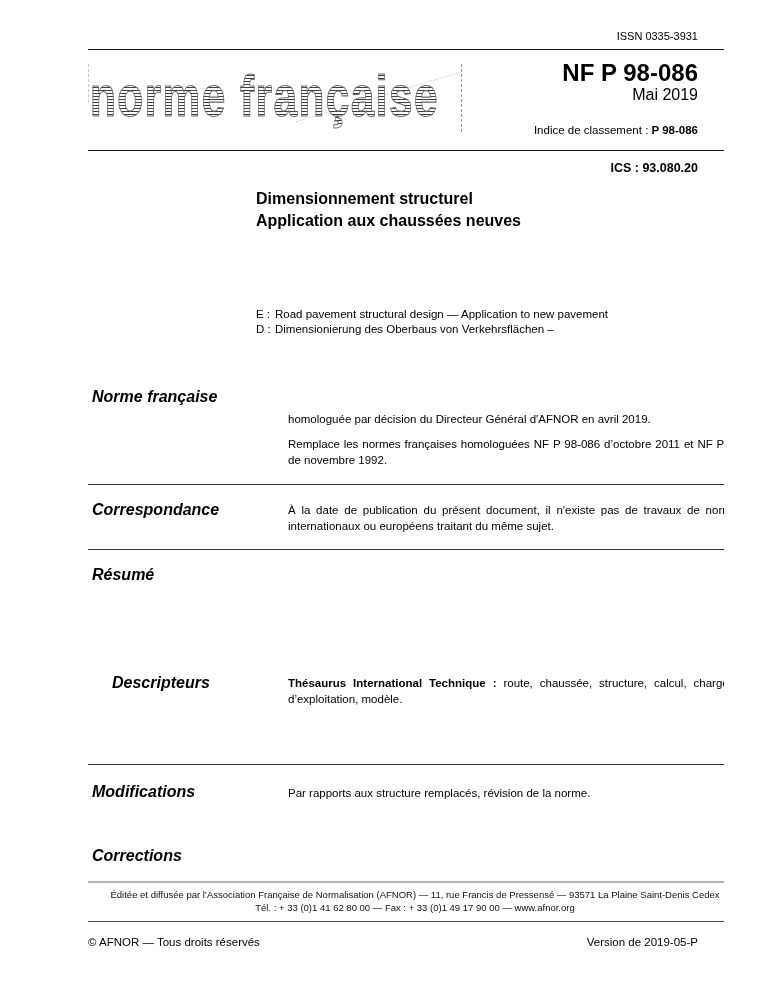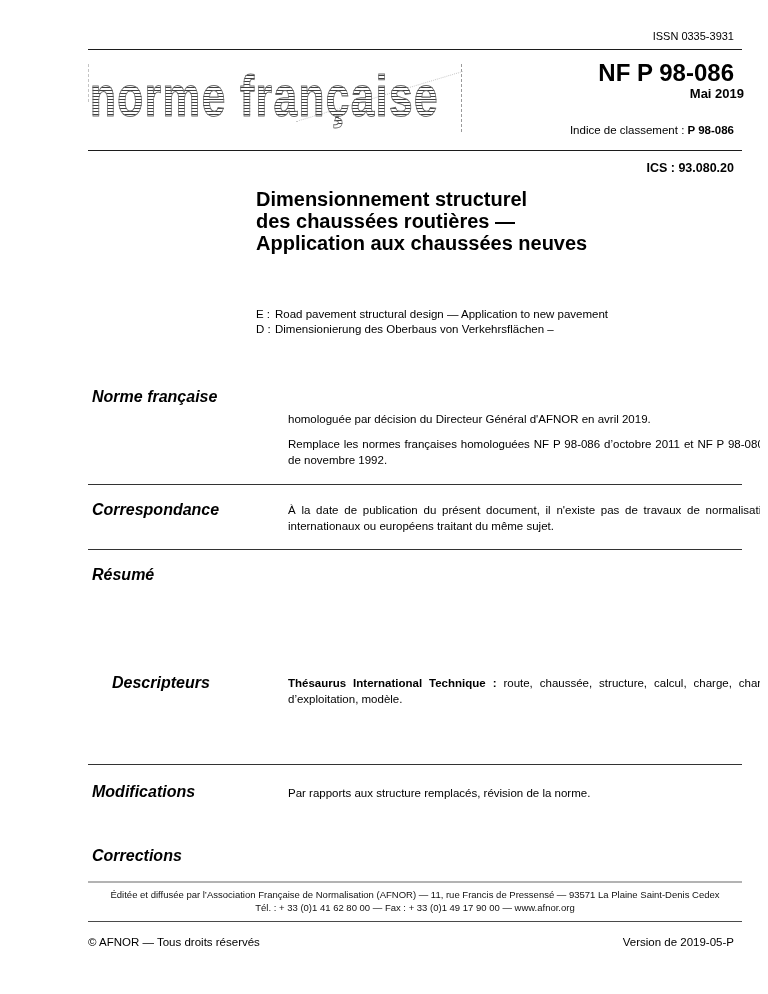--- a/index.html
+++ b/index.html
@@ -1,18 +1,18 @@
 <!DOCTYPE html>
 <html><head>
 <meta charset="utf-8">
 <style>
   html,body { margin:0; padding:0; background:#ffffff; }
   .page {
     position:relative; width:724px; height:994px; background:#ffffff;
-    font-family:"Liberation Sans", sans-serif; color:#000; overflow:hidden;padding-left:36px;
+    font-family:"Liberation Sans", sans-serif; color:#000; overflow:hidden;
   }
   .abs { position:absolute; }
   .rule { position:absolute; left:88px; width:654px; border-top:1px solid #1c1c1c; height:0; }
   .rule-dark { border-top:1px solid #333; }
   .rule-grey { border-top:2px solid #b3b3b3; }
   .rule-thin-dark { border-top:1px solid #4a4a4a; }
 
   .issn { right:26px; top:30px; font-size:11px; }
 
   .logo {
@@ -27,26 +27,26 @@
       -webkit-background-clip:text; background-clip:text;
       color:transparent; -webkit-text-stroke:1px #6b6b6b;
     }
   }
   .guide-v-right { left:461px; top:64px; height:68px; border-left:1px dashed #9a9a9a; width:0; }
   .guide-v-left  { left:88px;  top:64px; height:38px; border-left:1px dashed #c4c4c4; width:0; }
   .guide-diag    { left:296px; top:121px; width:174px; border-top:1px dotted #c9c9c9; height:0;
                    transform:rotate(-16.7deg); transform-origin:left center; }
 
   .doc-number { right:26px; top:59px;  font-size:24px; font-weight:bold; }
-  .doc-date   { right:16px; top:86px;  font-size:13px; font-weight:bold; }
+  .doc-date   { right:26px; top:86px;  font-size:16px; font-weight:normal; }
   .classement { right:26px; top:124px; font-size:11.5px; }
   .classement b { font-weight:bold; }
   .ics        { right:26px; top:161px; font-size:12.5px; font-weight:bold; }
 
-  .doc-title { left:256px; top:188px; font-size:20px; font-weight:bold; line-height:22px; }
+  .doc-title { left:256px; top:188px; font-size:16px; font-weight:bold; line-height:22px; }
 
   .trans { left:256px; top:307px; font-size:11.5px; line-height:15px; }
   .trans-row { display:flex; }
   .trans-label { display:inline-block; width:19px; flex:0 0 19px; }
 
   .sec-label { position:absolute; left:92px; font-weight:bold; font-style:italic; font-size:16px; white-space:nowrap; }
   .body-col  { position:absolute; left:256px; width:486px; font-size:11.5px; line-height:15.5px;margin-left:32px; }
   .justify   { text-align:justify; }
   .bold      { font-weight:bold; }
 
@@ -69,21 +69,20 @@
 
   <div class="abs doc-number">NF P 98-086</div>
   <div class="abs doc-date">Mai 2019</div>
   <div class="abs classement"><span>Indice de classement : </span><b>P 98-086</b></div>
 
   <div class="rule" style="top:150px;"></div>
   <div class="abs ics">ICS : 93.080.20</div>
 
   <div class="abs doc-title">
     <div>Dimensionnement structurel</div>
-    <div>des chaussées routières —</div>
     <div>Application aux chaussées neuves</div>
   </div>
 
   <div class="abs trans">
     <div class="trans-row">
       <span class="trans-label">E :</span>
       <span>Road pavement structural design — Application to new pavement</span>
     </div>
     <div class="trans-row">
       <span class="trans-label">D :</span>

